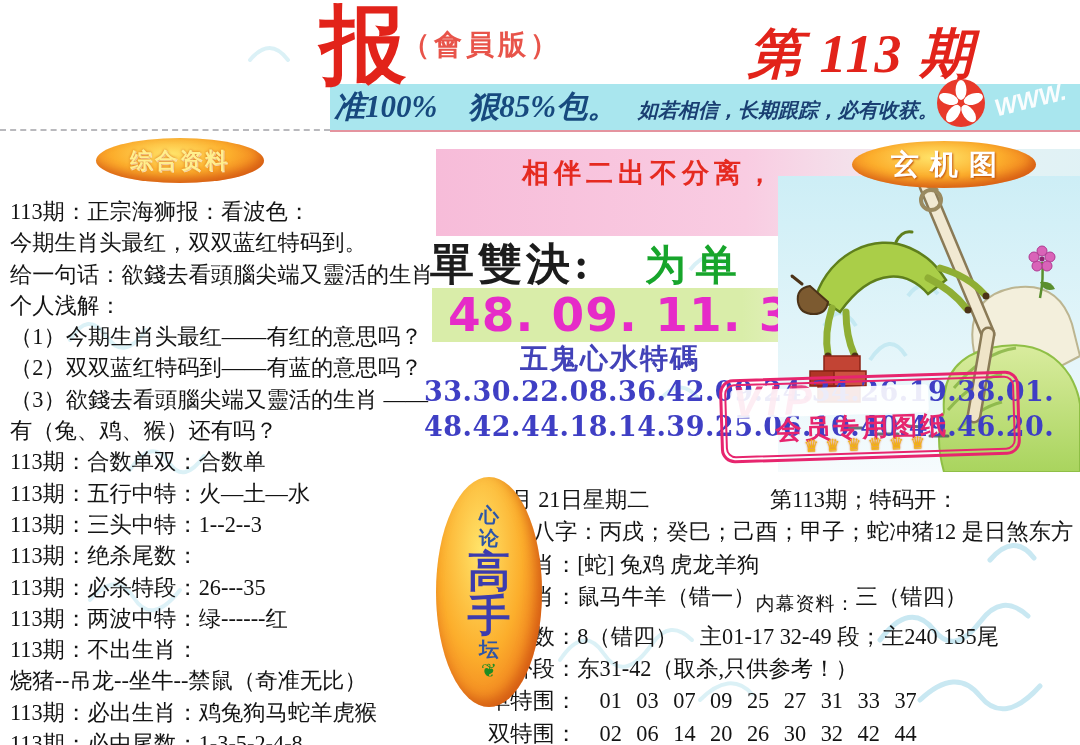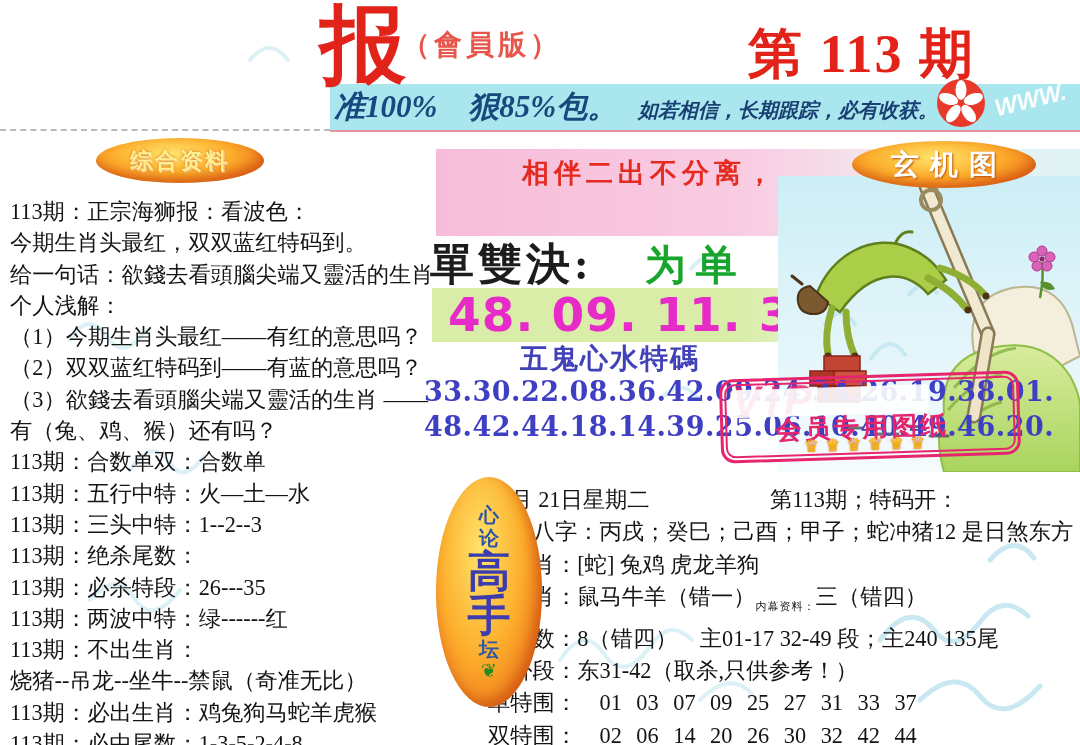--- a/index.html
+++ b/index.html
@@ -2,21 +2,21 @@
 <html><head>
 <meta charset="utf-8">
 <style>
   html,body{margin:0;padding:0;}
   body{width:1080px;height:745px;background:#ffffff;position:relative;overflow:hidden;
        font-family:"Liberation Serif","DejaVu Serif",serif;}
   .abs{position:absolute;}
   
   .masthead-char{left:320px;top:2px;font-size:86px;font-weight:900;color:#e2231a;line-height:1;z-index:3;}
   .edition{left:402px;top:26px;font-size:28px;color:#e8544a;letter-spacing:4px;font-weight:700;z-index:3;}
-  .issue{left:748px;top:18px;font-size:54px;color:#e2231a;font-weight:900;letter-spacing:2px;z-index:3;}
+  .issue{left:748px;top:18px;font-size:54px;color:#e2231a;font-weight:900;font-style:italic;letter-spacing:2px;z-index:3;}
   .banner{left:330px;top:84px;width:750px;height:46px;background:#a9e6ee;z-index:2;}
   .slogan-strong{position:absolute;left:4px;top:2px;font-size:31px;font-weight:700;font-style:italic;color:#17497e;white-space:nowrap;}
   .slogan-rest{position:absolute;left:308px;top:13px;font-size:20px;font-weight:700;font-style:italic;color:#1a3f72;white-space:nowrap;}
   .flower-badge{position:absolute;left:606px;top:-6px;width:50px;height:50px;}
   .www-mark{position:absolute;left:664px;top:2px;color:#ffffff;font-family:"Liberation Sans",sans-serif;
             font-weight:900;font-style:italic;font-size:24px;transform:rotate(-14deg);opacity:.95;}
   .banner-underline{left:330px;top:130px;width:750px;height:0;border-top:2px solid rgba(205,60,80,.55);z-index:2;}
   .dotted-line{left:0;top:129px;width:330px;height:0;border-top:2px dashed rgba(80,80,90,.4);z-index:2;}
   
   .oval-badge{border-radius:50%;display:flex;align-items:center;justify-content:center;
@@ -62,21 +62,21 @@
   .forum-badge{left:436px;top:477px;width:106px;height:230px;border-radius:50%;z-index:6;
      background:radial-gradient(ellipse at 42% 32%,#ffe46a 0%,#fcae2c 48%,#ef7a1c 78%,#df5a17 100%);
      box-shadow:inset -5px -7px 12px rgba(185,60,10,.5);
      display:flex;flex-direction:column;align-items:center;justify-content:center;}
   .fb-small{font-size:20px;color:#2d55a8;font-weight:900;line-height:1.15;}
   .fb-big{font-size:43px;color:#3c3cae;font-weight:900;line-height:1.02;}
   .fb-leaf{color:#1e8c22;font-size:19px;line-height:1;}
   .bottom-lines{left:488px;top:484px;width:592px;z-index:4;}
   .b-line{font-size:22.3px;line-height:32.4px;color:#141414;white-space:nowrap;font-weight:500;position:relative;}
   .b-issue{position:absolute;left:282px;top:0;}
-  .small-note{font-size:11px;vertical-align:-6px;letter-spacing:1px;margin-top:8px;}
+  .small-note{font-size:19px;vertical-align:-6px;letter-spacing:1px;margin-top:8px;}
   .spread{word-spacing:9px;}
   
   .scribbles{left:0;top:0;width:1080px;height:745px;z-index:1;pointer-events:none;}
 </style>
 </head>
 <body>
 
 <svg class="abs scribbles" viewBox="0 0 1080 745">
   <g fill="none" stroke="#bfe6f0" stroke-width="4" stroke-linecap="round" opacity=".55">
     <path d="M70 340 q18 -30 36 -4 t40 -6"></path>

